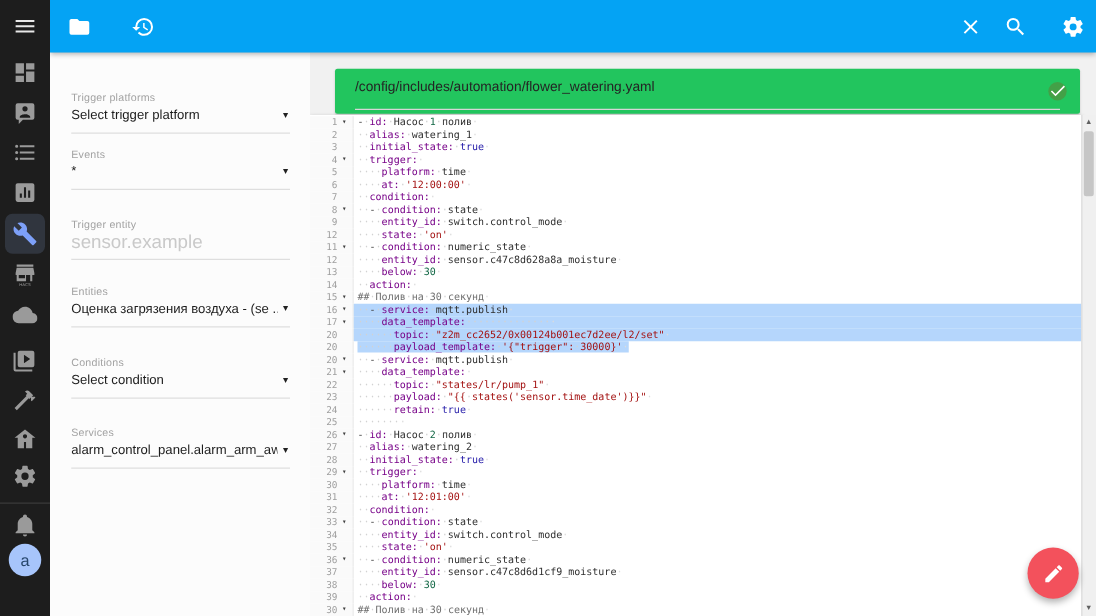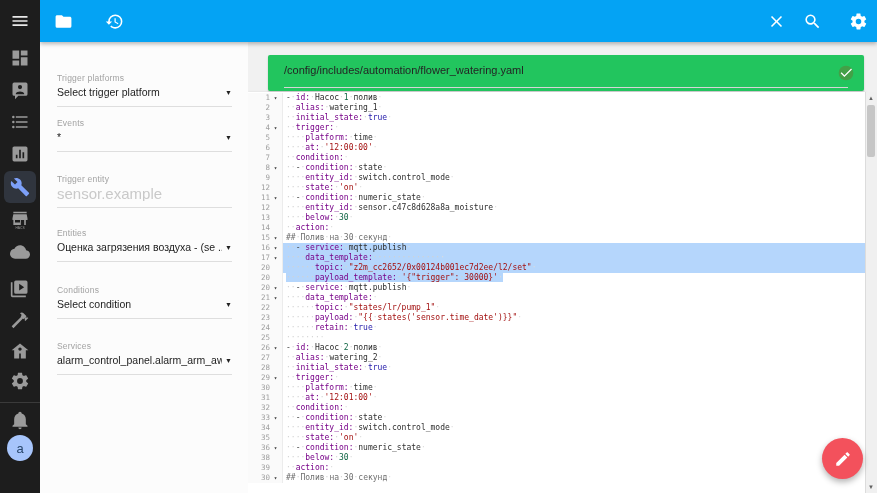--- a/index.html
+++ b/index.html
@@ -503,20 +503,27 @@
         </div>
         <div class="cm-line">
           <div class="gut">
             <span class="lno">36</span>
             <span class="fold">▾</span>
           </div>
           <div class="cm-content"><span class="cm-text"><span class="tk-w">··</span><span class="tk-d">-</span><span class="tk-w">·</span><span class="tk-k">condition:</span><span class="tk-w">·</span><span class="tk-t">numeric_state</span><span class="tk-eol">·</span></span></div>
         </div>
         <div class="cm-line">
           <div class="gut">
+            <span class="lno">37</span>
+            <span class="fold"></span>
+          </div>
+          <div class="cm-content"><span class="cm-text"><span class="tk-w">····</span><span class="tk-k">entity_id:</span><span class="tk-w">·</span><span class="tk-t">sensor.c47c8d6d1cf9_moisture</span><span class="tk-eol">·</span></span></div>
+        </div>
+        <div class="cm-line">
+          <div class="gut">
             <span class="lno">38</span>
             <span class="fold"></span>
           </div>
           <div class="cm-content"><span class="cm-text"><span class="tk-w">····</span><span class="tk-k">below:</span><span class="tk-w">·</span><span class="tk-n">30</span><span class="tk-eol">·</span></span></div>
         </div>
         <div class="cm-line">
           <div class="gut">
             <span class="lno">39</span>
             <span class="fold"></span>
           </div>

